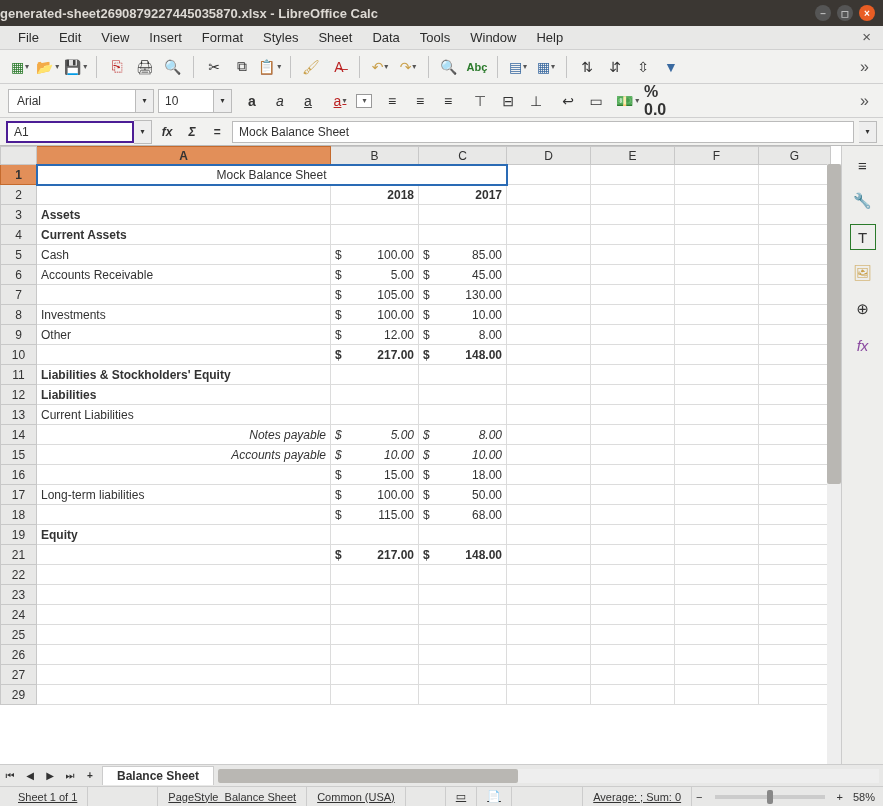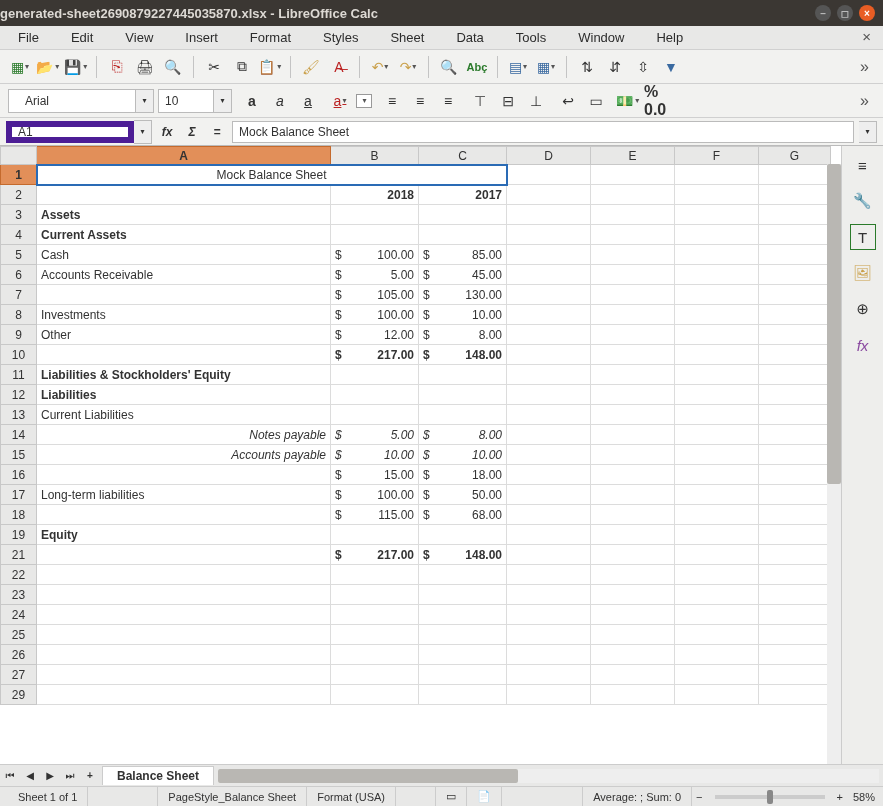--- a/index.html
+++ b/index.html
@@ -5,39 +5,39 @@
   * { box-sizing: border-box; margin: 0; padding: 0; font-family: "Liberation Sans", Arial, sans-serif; }
   body { background: #f0f0f0; width: 883px; height: 806px; overflow: hidden; font-size: 12px; color: #333; }
   .titlebar { background: #3b3733; color: #ddd9d4; height: 26px; display: flex; align-items: center; padding: 0 8px; position: relative; }
   .titlebar .title { position: absolute; left: 0; right: 0; text-align: left; font-weight: bold; font-size: 13px; pointer-events: none;}
   .titlebar .win-controls { margin-left: auto; display: flex; gap: 6px; z-index:2;}
   .win-btn { width: 16px; height: 16px; border-radius: 50%; display:flex; align-items:center; justify-content:center; font-size:10px; font-weight:bold;}
   .win-min { background: #555; color:#bbb;}
   .win-max { background: #555; color:#bbb;}
   .win-close { background: #e85d24; color:#fff;}
 
-  .menubar { background: #e8e8e7; height: 24px; display:flex; align-items:center; padding: 0 8px; gap: 12px; border-bottom:1px solid #d0d0d0; position:relative;}
+  .menubar { background: #e8e8e7; height: 24px; display:flex; align-items:center; padding: 0 8px; gap: 0; border-bottom:1px solid #d0d0d0; position:relative;}
   .menu-item { padding: 2px 10px; cursor: default; font-size:13px; color:#2c2c2c;}
   .menu-close { position:absolute; right:12px; top:2px; font-size:15px; color:#555;}
 
   .toolbar { background: #f2f2f0; height: 34px; display:flex; align-items:center; padding: 0 8px; gap: 4px; border-bottom:1px solid #d0d0d0;}
   .toolbar .sep { width:1px; height:22px; background:#c4c4c4; margin: 0 4px;}
   .tb-icon { width:24px; height:24px; display:flex; align-items:center; justify-content:center; font-size:14px;}
   .tb-drop { display:flex; align-items:center;}
   .tb-drop::after { content:"▾"; font-size:8px; margin-left:1px; color:#555;}
   .more { margin-left:auto; font-size:16px; color:#555; padding:0 6px;}
 
   .toolbar2 { background: #f2f2f0; height: 34px; display:flex; align-items:center; padding: 0 8px; gap:4px; border-bottom:1px solid #d0d0d0;}
-  .font-name { width:128px; height:24px; background:#fff; border:1px solid #bbb; display:flex; align-items:center; padding:0 16px; font-size:12px;}
+  .font-name { width:128px; height:24px; background:#fff; border:1px solid #bbb; display:flex; align-items:center; padding:0 8px; font-size:12px;}
   .font-size { width:56px; height:24px; background:#fff; border:1px solid #bbb; display:flex; align-items:center; padding:0 6px; font-size:12px;}
   .combo-wrap { display:flex; align-items:center; }
   .combo-btn { width:18px; height:24px; background:#eee; border:1px solid #bbb; border-left:none; display:flex;align-items:center;justify-content:center; font-size:8px;}
 
   .formulabar { background: #f2f2f0; height: 28px; display:flex; align-items:center; padding: 0 6px; gap:5px; border-bottom:1px solid #bbb;}
-  .name-box { width:128px; height:22px; background:#fff; border:6px solid #4c1d95; display:flex; align-items:center; padding:0 6px; font-size:12px;}
+  .name-box { width:128px; height:22px; background:#fff; border:2px solid #4c1d95; display:flex; align-items:center; padding:0 6px; font-size:12px;}
   .fb-icon { width:20px; height:20px; display:flex; align-items:center; justify-content:center; font-size:12px; font-style:italic;}
   .formula-input { flex:1; height:22px; background:#fff; border:1px solid #bbb; padding:0 6px; font-size:12px; display:flex; align-items:center;}
   .formula-expand { width:18px; height:22px; background:#eee; border:1px solid #bbb; border-left:none; display:flex;align-items:center;justify-content:center; font-size:8px;}
 
   .main-area { display:flex; height: calc(100% - 26px - 24px - 34px - 34px - 28px - 22px - 20px); }
   .sheet-area { flex:1; display:flex; flex-direction:column; background:#fff; position:relative;}
   .sidebar { width:42px; background:#eeeeec; border-left:1px solid #ccc; display:flex; flex-direction:column; align-items:center; padding-top:6px; gap:10px;}
   .sidebar-icon { width:26px; height:26px; display:flex; align-items:center; justify-content:center; font-size:15px;}
 
   .grid-wrap { flex:1; overflow:hidden; position:relative;}
@@ -62,21 +62,21 @@
 
   .scroll-v { position:absolute; right:0; top:18px; bottom:0; width:14px; background:#eee;}
   .scroll-v .thumb { position:absolute; top:0; width:100%; height:320px; background:#b9b7b3; border-radius:2px;}
   .scroll-h-row{ height:22px; background:#e8e8e7; display:flex; align-items:center; border-top:1px solid #ccc;}
   .nav-btn{ width:20px; height:20px; display:flex; align-items:center; justify-content:center; font-size:10px;}
   .tab { background:#fff; padding:2px 14px; border:1px solid #ccc; border-bottom:none; font-size:12px; font-weight:bold; margin-left:2px;}
   .hscroll-track{flex:1; height:14px; background:#eee; margin:0 4px; position:relative;}
   .hscroll-thumb{position:absolute; left:0; top:0; bottom:0; width:300px; background:#b9b7b3; border-radius:2px;}
 
   .statusbar { height:20px; background:#e8e8e7; border-top:1px solid #ccc; display:flex; align-items:center; font-size:11px; padding:0 8px; gap:0;}
-  .statusbar .cell{ padding:0 10px; border-right:1px solid #ccc; height:100%; display:flex; align-items:center;}
+  .statusbar .cell{ padding:0 10px; border-right:1px solid #ccc; height:100%; display:flex; align-items:center;text-decoration:underline;}
   .statusbar .spacer{flex:1; border-right:1px solid #ccc; height:100%;}
   .zoom-slider{ width:110px; height:4px; background:#ccc; position:relative; margin:0 8px;}
   .zoom-slider .tick{ position:absolute; top:-3px; width:1px; height:10px; background:#888;}
   .zoom-slider .handle{ position:absolute; top:-5px; width:6px; height:14px; background:#888; border-radius:2px;}
 </style>
 </head>
 <body>
 
 <div class="titlebar">
   <div class="title">generated-sheet2690879227445035870.xlsx - LibreOffice Calc</div>
@@ -619,21 +619,21 @@
   <div class="tab">Balance Sheet</div>
   <div class="hscroll-track">
       <div class="hscroll-thumb"></div>
     </div>
 </div>
 
 <div class="statusbar">
   <div class="cell">Sheet 1 of 1</div>
   <div class="cell" style="width:70px"></div>
   <div class="cell">PageStyle_Balance Sheet</div>
-  <div class="cell">Format (USA)</div>
+  <div class="cell">Common (USA)</div>
   <div class="cell" style="width:40px"></div>
   <div class="cell">▭</div>
   <div class="cell">📄</div>
   <div class="spacer"></div>
   <div class="cell">Average: ; Sum: 0</div>
   <div style="padding:0 4px">−</div>
   <div class="zoom-slider">
     <div class="tick" style="left:50%"></div>
     <div class="handle" style="left:48%"></div>
   </div>

